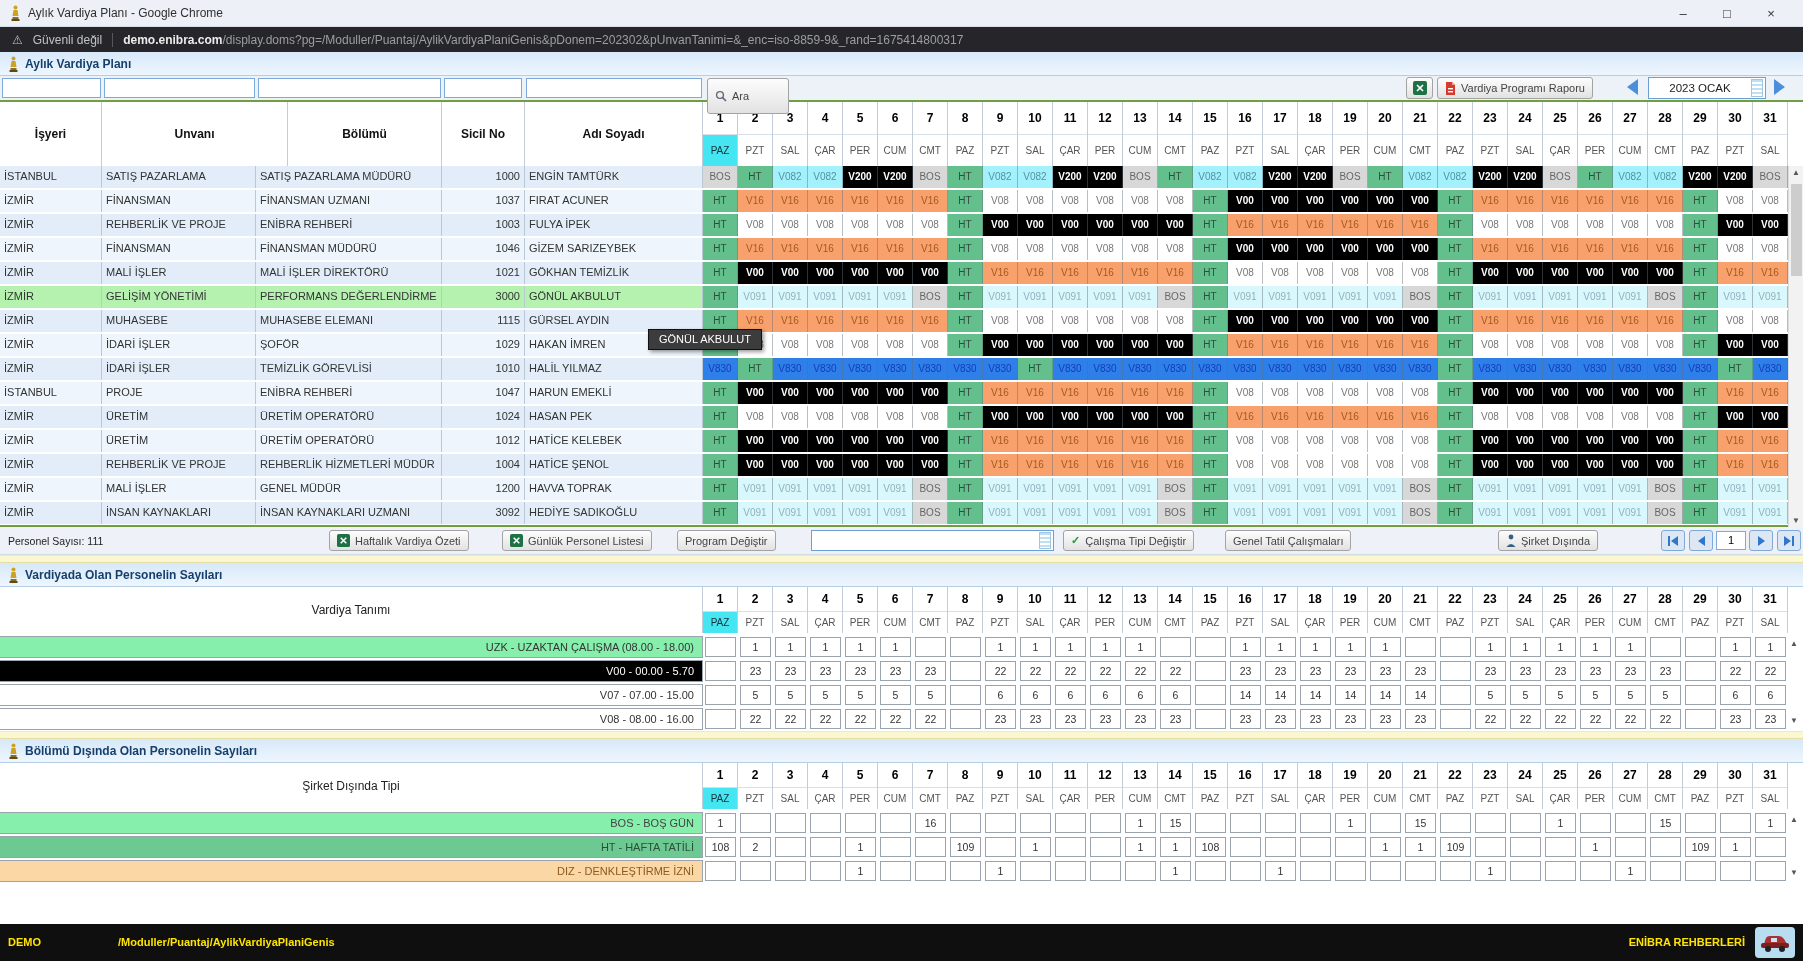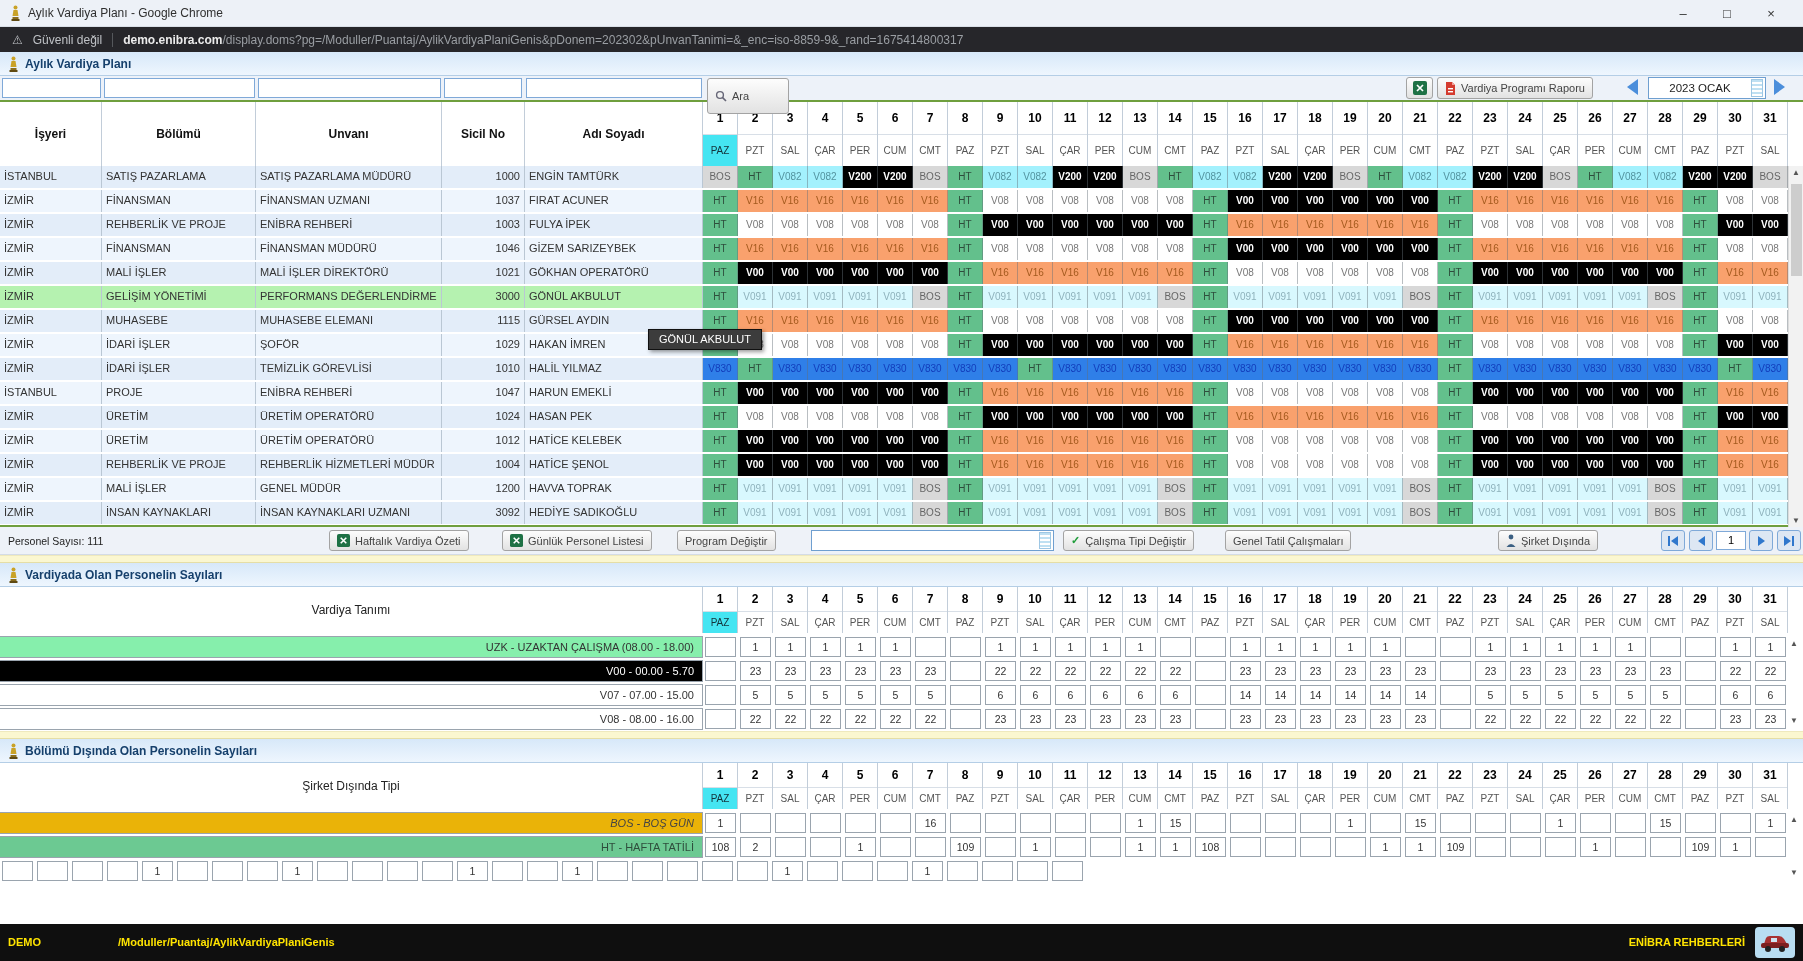--- a/index.html
+++ b/index.html
@@ -182,22 +182,22 @@
     <div id="periodbox">
       <span class="ptext">2023 OCAK</span>
       <span class="spin"></span>
     </div>
     <span id="nav-next" class="navtri"></span>
   </div>
 
   <div class="greenline"></div>
   <div id="gridheader">
     <div class="hc w1">İşyeri</div>
+    <div class="hc w3">Unvanı</div>
     <div class="hc w2">Bölümü</div>
-    <div class="hc w3">Unvanı</div>
     <div class="hc w4">Sicil No</div>
     <div class="hc w5">Adı Soyadı</div>
     <div style="display:flex">
         <div class="daycol">
           <div class="dnum">1</div>
           <div class="dweek hl">PAZ</div>
         </div>
         <div class="daycol">
           <div class="dnum">2</div>
           <div class="dweek">PZT</div>
@@ -471,21 +471,21 @@
         <div class="dc" style="background: rgb(249, 161, 109); color: rgb(163, 89, 29);">V16</div>
         <div class="dc" style="background: rgb(99, 192, 140); color: rgb(46, 77, 60);">HT</div>
         <div class="dc" style="background: rgb(255, 255, 255); color: rgb(119, 119, 119);">V08</div>
         <div class="dc" style="background: rgb(255, 255, 255); color: rgb(119, 119, 119);">V08</div>
       </div>
       <div class="erow a">
         <div class="nc w1">İZMİR</div>
         <div class="nc w2">MALİ İŞLER</div>
         <div class="nc w3">MALİ İŞLER DİREKTÖRÜ</div>
         <div class="nc w4 num">1021</div>
-        <div class="nc w5">GÖKHAN OPERATÖRÜ</div>
+        <div class="nc w5">GÖKHAN TEMİZLİK</div>
         <div class="dc" style="background: rgb(99, 192, 140); color: rgb(46, 77, 60);">HT</div>
         <div class="dc" style="background: rgb(0, 0, 0); color: rgb(255, 255, 255); font-weight: 700;">V00</div>
         <div class="dc" style="background: rgb(0, 0, 0); color: rgb(255, 255, 255); font-weight: 700;">V00</div>
         <div class="dc" style="background: rgb(0, 0, 0); color: rgb(255, 255, 255); font-weight: 700;">V00</div>
         <div class="dc" style="background: rgb(0, 0, 0); color: rgb(255, 255, 255); font-weight: 700;">V00</div>
         <div class="dc" style="background: rgb(0, 0, 0); color: rgb(255, 255, 255); font-weight: 700;">V00</div>
         <div class="dc" style="background: rgb(0, 0, 0); color: rgb(255, 255, 255); font-weight: 700;">V00</div>
         <div class="dc" style="background: rgb(99, 192, 140); color: rgb(46, 77, 60);">HT</div>
         <div class="dc" style="background: rgb(249, 161, 109); color: rgb(163, 89, 29);">V16</div>
         <div class="dc" style="background: rgb(249, 161, 109); color: rgb(163, 89, 29);">V16</div>
@@ -1384,21 +1384,21 @@
         <div class="daycol">
           <div class="dnum">31</div>
           <div class="dweek">SAL</div>
         </div>
       </div>
   </div>
   <div class="srows" style="height:74px">
     <span class="secarr" style="top:6px">▲</span>
     <span class="secarr" style="bottom:6px">▼</span>
   <div class="srow">
-        <div class="slabel" style="background: #eab308; color: rgb(68, 68, 68); font-style: italic;">BOS - BOŞ GÜN</div>
+        <div class="slabel" style="background: #86efac; color: rgb(68, 68, 68);">BOS - BOŞ GÜN</div>
         <div class="vc">1</div>
         <div class="vc"></div>
         <div class="vc"></div>
         <div class="vc"></div>
         <div class="vc"></div>
         <div class="vc"></div>
         <div class="vc">16</div>
         <div class="vc"></div>
         <div class="vc"></div>
         <div class="vc"></div>
@@ -1452,20 +1452,21 @@
         <div class="vc"></div>
         <div class="vc"></div>
         <div class="vc">1</div>
         <div class="vc"></div>
         <div class="vc"></div>
         <div class="vc">109</div>
         <div class="vc">1</div>
         <div class="vc"></div>
       </div>
       <div class="srow">
+        <div class="slabel" style="background: rgb(250, 215, 165); color: rgb(138, 90, 32);">DIZ - DENKLEŞTİRME İZNİ</div>
         <div class="vc"></div>
         <div class="vc"></div>
         <div class="vc"></div>
         <div class="vc"></div>
         <div class="vc">1</div>
         <div class="vc"></div>
         <div class="vc"></div>
         <div class="vc"></div>
         <div class="vc">1</div>
         <div class="vc"></div>

